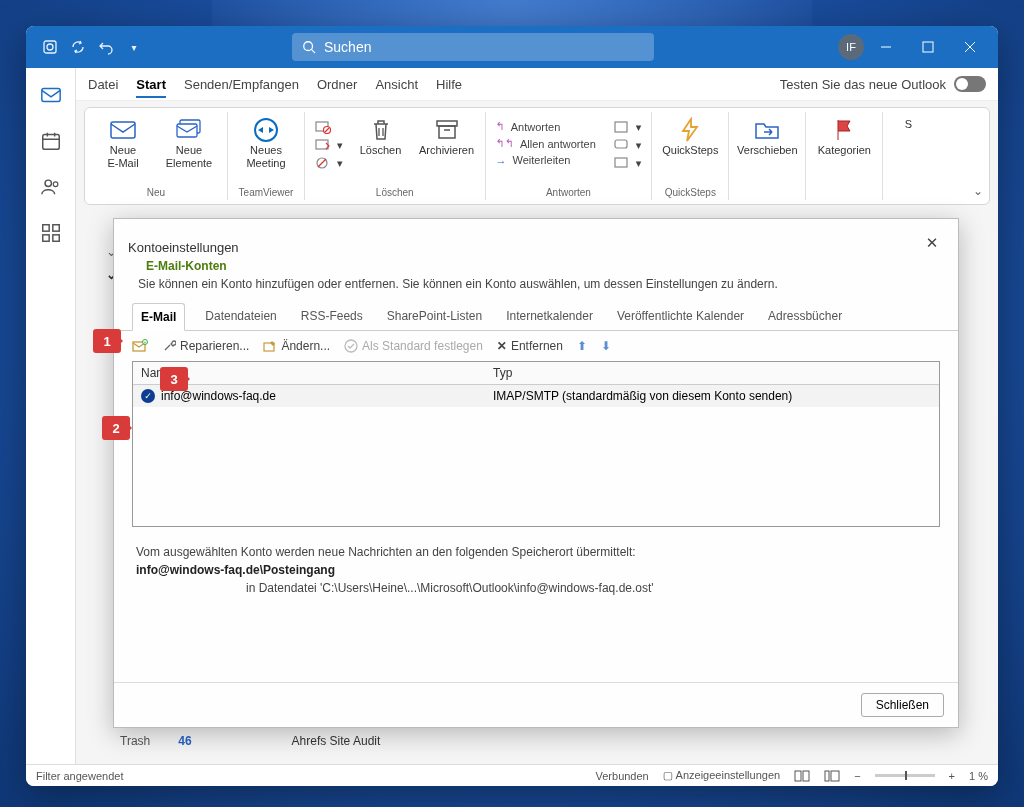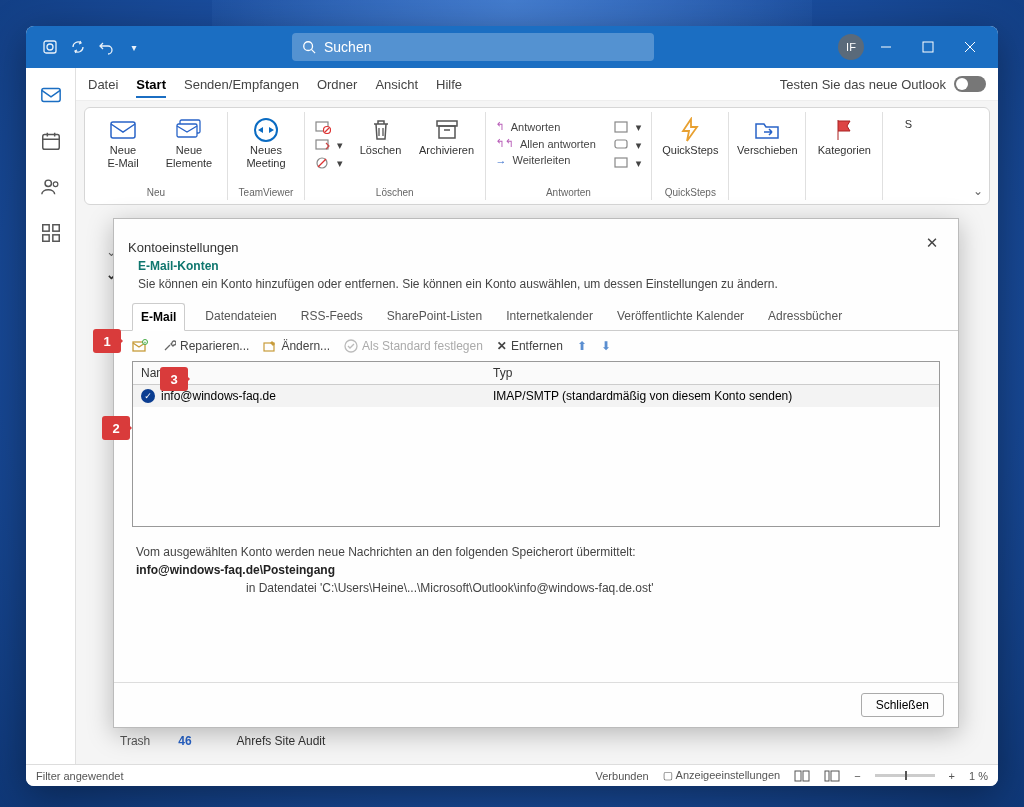--- a/index.html
+++ b/index.html
@@ -46,21 +46,21 @@
 .watermark { position: absolute; top: 202px; left: 50%; transform: translateX(-50%); font-size: 14px; color: #b8b8b8; font-weight: 500; letter-spacing: 0.5px; }
 
 .statusbar { height: 22px; background: #fff; border-top: 1px solid #ddd; display: flex; align-items: center; font-size: 11px; color: #555; padding: 0 10px; }
 .statusbar .sb-right { margin-left: auto; display: flex; align-items: center; gap: 14px; }
 
 
 .dialog { position: absolute; top: 218px; left: 113px; width: 846px; height: 510px; background: #fefefe; border: 1px solid #bbb; box-shadow: 0 6px 24px rgba(0,0,0,0.25); display: flex; flex-direction: column; }
 .dialog .dlg-title { height: 36px; display: flex; align-items: flex-end; padding: 0 14px; font-size: 13px; color: #333; }
 .dialog .dlg-title .close-x { margin-left: auto; width: 24px; height: 24px; display: flex; align-items: center; justify-content: center; font-size: 15px; color: #444; }
 .dialog .dlg-header { padding: 4px 24px 12px 24px; font-size: 12px; color: #444; }
-.dialog .dlg-header .bold { font-weight: 700; color: #0f766e; margin-bottom: 4px; }
+.dialog .dlg-header .bold { font-weight: 700; color: #4d7c0f; margin-bottom: 4px; margin-left: 8px; }
 .dialog .tabs { display: flex; gap: 16px; padding: 0 18px; font-size: 12px; color: #555; border-bottom: 1px solid #ccc; }
 .dialog .tabs .tab { padding: 6px 4px; cursor: default; }
 .dialog .tabs .tab.active { font-weight: 700; color: #000; border: 1px solid #ccc; border-bottom: 1px solid #fff; margin-bottom: -1px; background: #fff; border-radius: 3px 3px 0 0; padding: 6px 8px; }
 .dialog .toolbar { display: flex; align-items: center; gap: 14px; padding: 8px 18px; font-size: 12px; color: #444; }
 .dialog .toolbar .tb-btn { display: flex; align-items: center; gap: 4px; }
 .dialog .toolbar .tb-btn.disabled { color: #aaa; }
 .dialog .toolbar .arrow-btn { color: #5a8ed0; }
 .dialog .list { margin: 0 18px; border: 1px solid #999; height: 166px; font-size: 12px; }
 .dialog .list .list-head { display: flex; border-bottom: 1px solid #ccc; background: #fafafa; }
 .dialog .list .list-head .col { padding: 4px 8px; color: #333; font-weight: 400; }
@@ -71,21 +71,21 @@
 .dialog .delivery { padding: 18px 22px 10px 22px; font-size: 12px; color: #444; }
 .dialog .delivery .indent { margin-left: 110px; }
 .dialog .delivery .dest { font-weight: 700; color: #222; margin: 4px 0; }
 .dialog .dlg-footer { margin-top: auto; border-top: 1px solid #ddd; padding: 10px 14px; display: flex; justify-content: flex-end; }
 .dialog .dlg-footer button { padding: 4px 14px; font-size: 12px; background: #fdfdfd; border: 1px solid #aaa; border-radius: 3px; }
 
 
 .callout { position: absolute; width: 28px; height: 24px; background: #d93b3b; color: #fff; font-weight: 700; display: flex; align-items: center; justify-content: center; font-size: 13px; border-radius: 3px; }
 .callout::after { content: ""; position: absolute; right: -8px; top: 50%; transform: translateY(-50%); border: 6px solid transparent; border-left-color: #d93b3b; }
 
-.below-list { position: absolute; top: 734px; left: 120px; font-size: 12px; color: #555; display:flex; gap: 45px; align-items:center; }
+.below-list { position: absolute; top: 734px; left: 120px; font-size: 12px; color: #555; display:flex; gap: 100px; align-items:center; }
 .below-list .trash-count { color: #2863c7; font-weight: 600; margin-left: 28px; }
 
 svg { display: block; }
 </style>
 </head>
 <body>
 
 <div class="desktop-bg">
     <div class="bloom"></div>
   </div>

